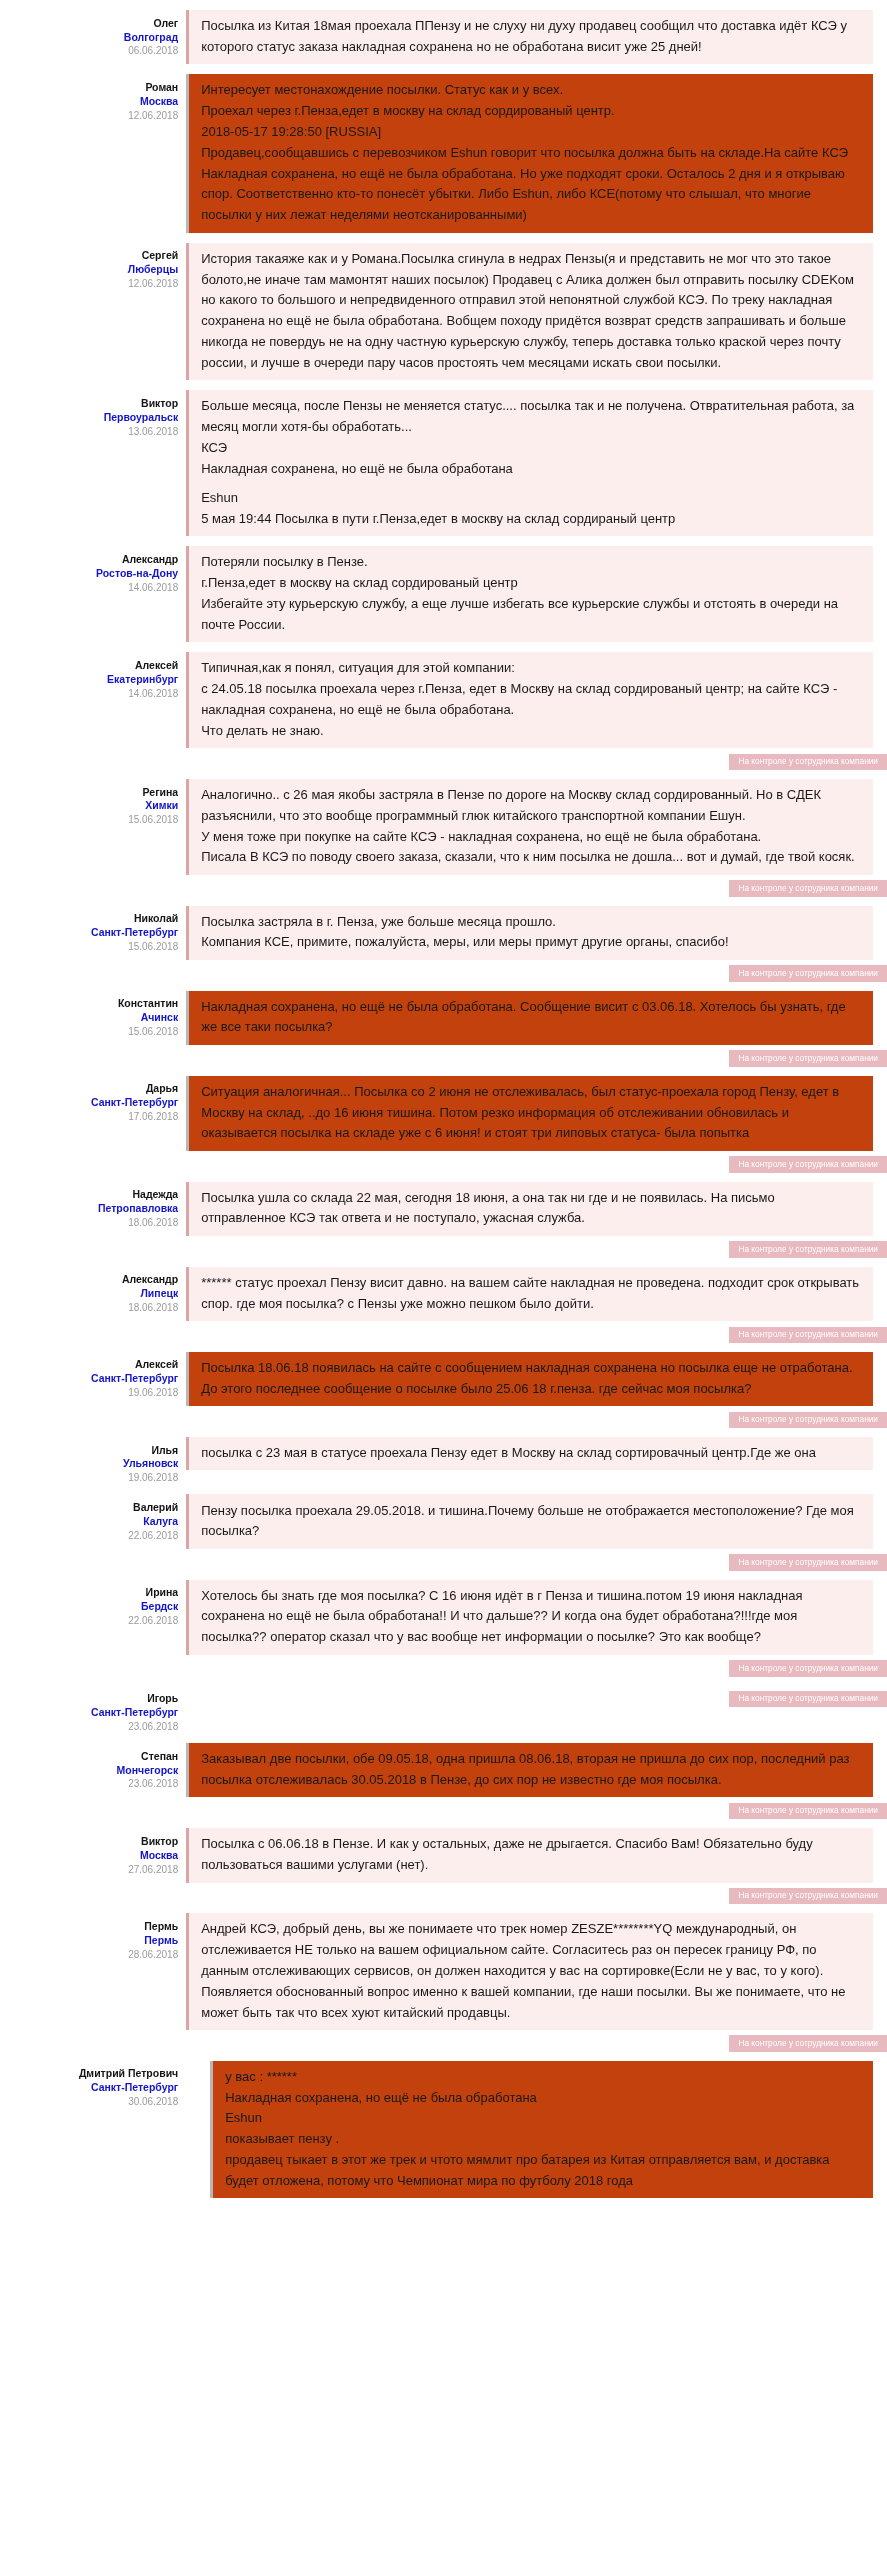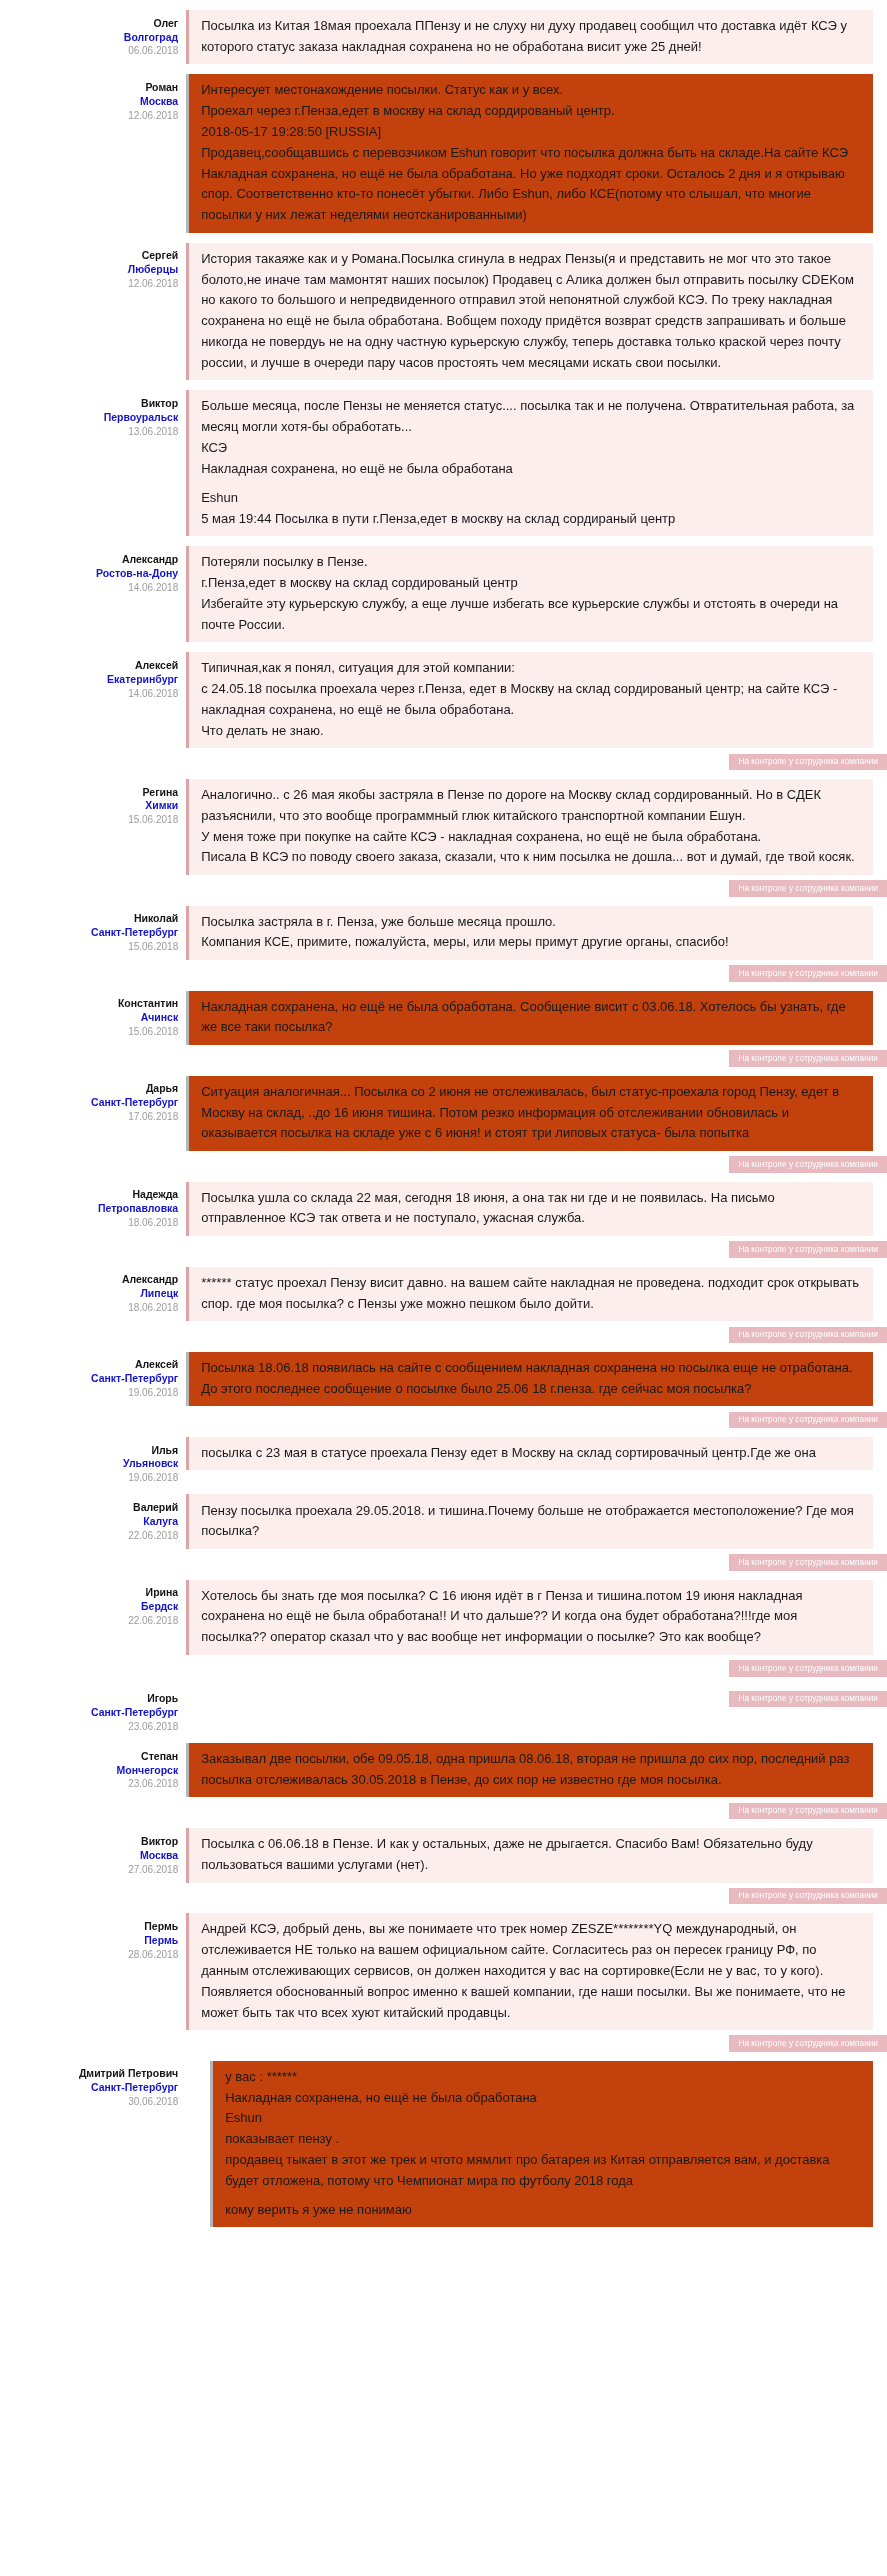--- a/index.html
+++ b/index.html
@@ -399,18 +399,17 @@
         <span class="city">Санкт-Петербург</span>
         <span class="date">30.06.2018</span>
       </div>
       <div style="flex: 1 1 auto; margin-left: 24px;">
         <div class="bubble gray">
           <p>у вас : ******
 Накладная сохранена, но ещё не была обработана
 Eshun
 показывает пензу .
 продавец тыкает в этот же трек и чтото мямлит про батарея из Китая отправляется вам, и доставка будет отложена, потому что Чемпионат мира по футболу 2018 года</p>
-          <p>кому верить я уже не понимаю</p>
         </div>
       </div>
     </div>
   </div>
 
 
 </body></html>

